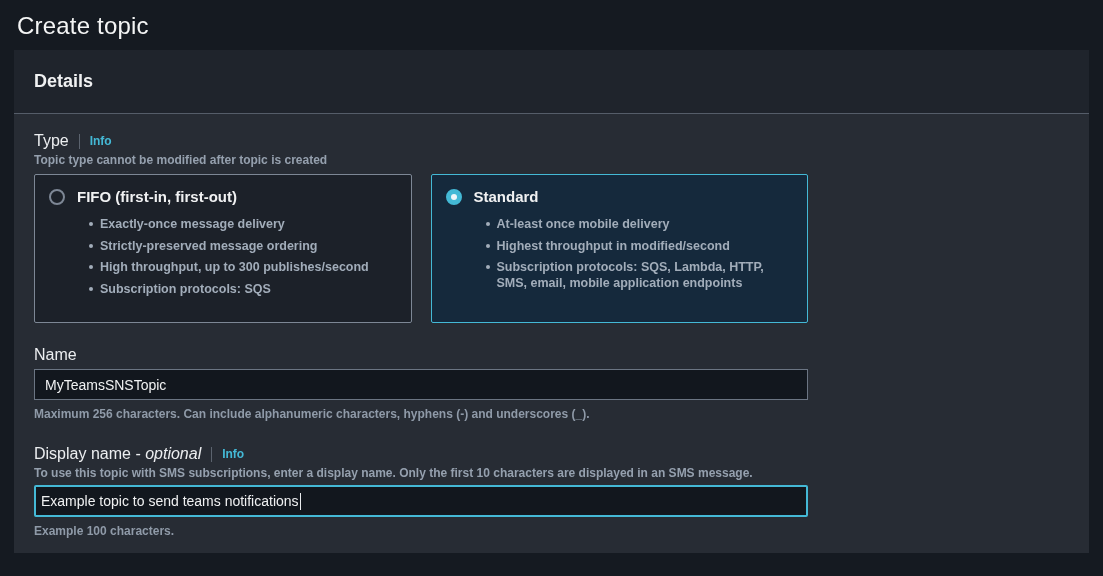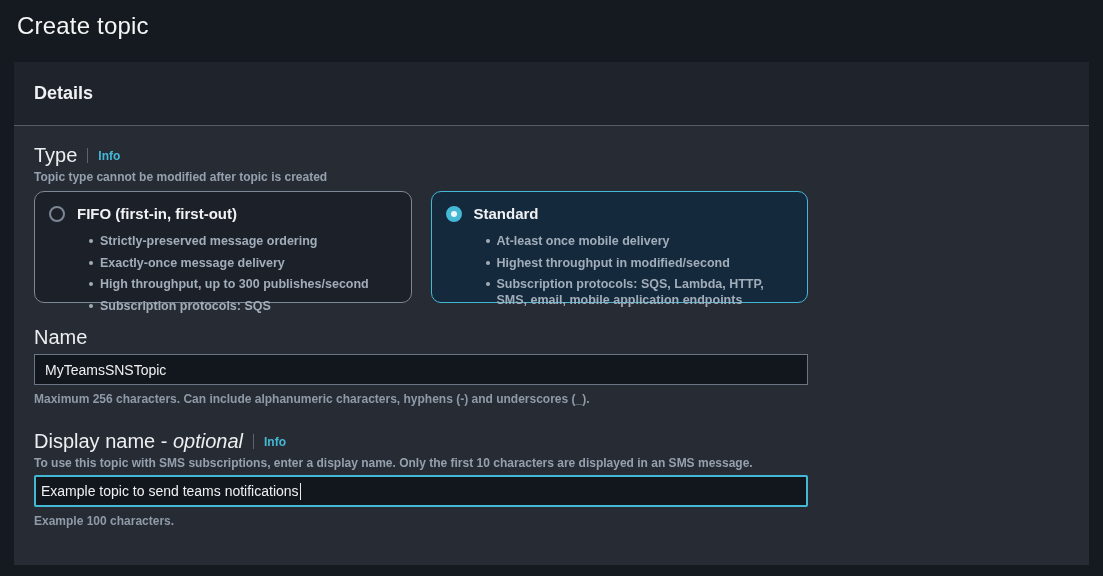--- a/index.html
+++ b/index.html
@@ -15,42 +15,42 @@
     position: absolute;
     left: 17px; top: 12px;
     font-size: 24px;
     font-weight: 500;
     letter-spacing: 0.2px;
     color: #f4f5f5;
   }
 
   .panel {
     position: absolute;
-    left: 14px; top: 62px;
+    left: 14px; top: 50px;
     width: 1075px; height: 503px;
     background: #272c34;
   }
   .panel-header {
     height: 64px;
     background: #1f242c;
     border-bottom: 1px solid #555d69;
     display: flex;
     align-items: center;
     padding: 0 20px;
   }
   .panel-header h2 {
     font-size: 18px;
     font-weight: 700;
     color: #f0f1f2;
   }
   .panel-body { padding: 18px 20px 0 20px; }
 
   .label-row { display: flex; align-items: center; }
   .field-label {
-    font-size: 20px;
+    font-size: 16px;
     font-weight: 400;
     color: #eceef0;
   }
   .field-label .optional { font-style: italic; }
   .label-divider {
     width: 1px; height: 15px;
     background: #5b636e;
     margin: 0 10px;
   }
   .info-link {
@@ -73,24 +73,24 @@
     color: #8f9aa8;
   }
 
   .tiles {
     margin-top: 7px;
     width: 774px;
     display: flex;
     gap: 19px;
   }
   .tile {
-    width: 378px; height: 112px;
+    width: 378px; height: 149px;
     background: #1c2129;
     border: 1px solid #7d8795;
-    border-radius: 10px;
+    border-radius: 2px;
     padding: 13px 14px;
     cursor: pointer;
   }
   .tile.selected {
     background: #15293c;
     border: 1px solid #44b9d6;
   }
   .tile-title-row { display: flex; align-items: center; gap: 12px; }
   .radio {
     width: 16px; height: 16px;
@@ -198,22 +198,22 @@
       <div class="tiles">
 
         <div class="tile">
           <div class="tile-title-row">
             <span class="radio">
                 <span class="dot"></span>
               </span>
             <span class="tile-title">FIFO (first-in, first-out)</span>
           </div>
           <ul>
+            <li>Exactly-once message delivery</li>
             <li>Strictly-preserved message ordering</li>
-            <li>Exactly-once message delivery</li>
             <li>High throughput, up to 300 publishes/second</li>
             <li>Subscription protocols: SQS</li>
           </ul>
         </div>
 
         <div class="tile selected">
           <div class="tile-title-row">
             <span class="radio checked">
                 <span class="dot"></span>
               </span>

